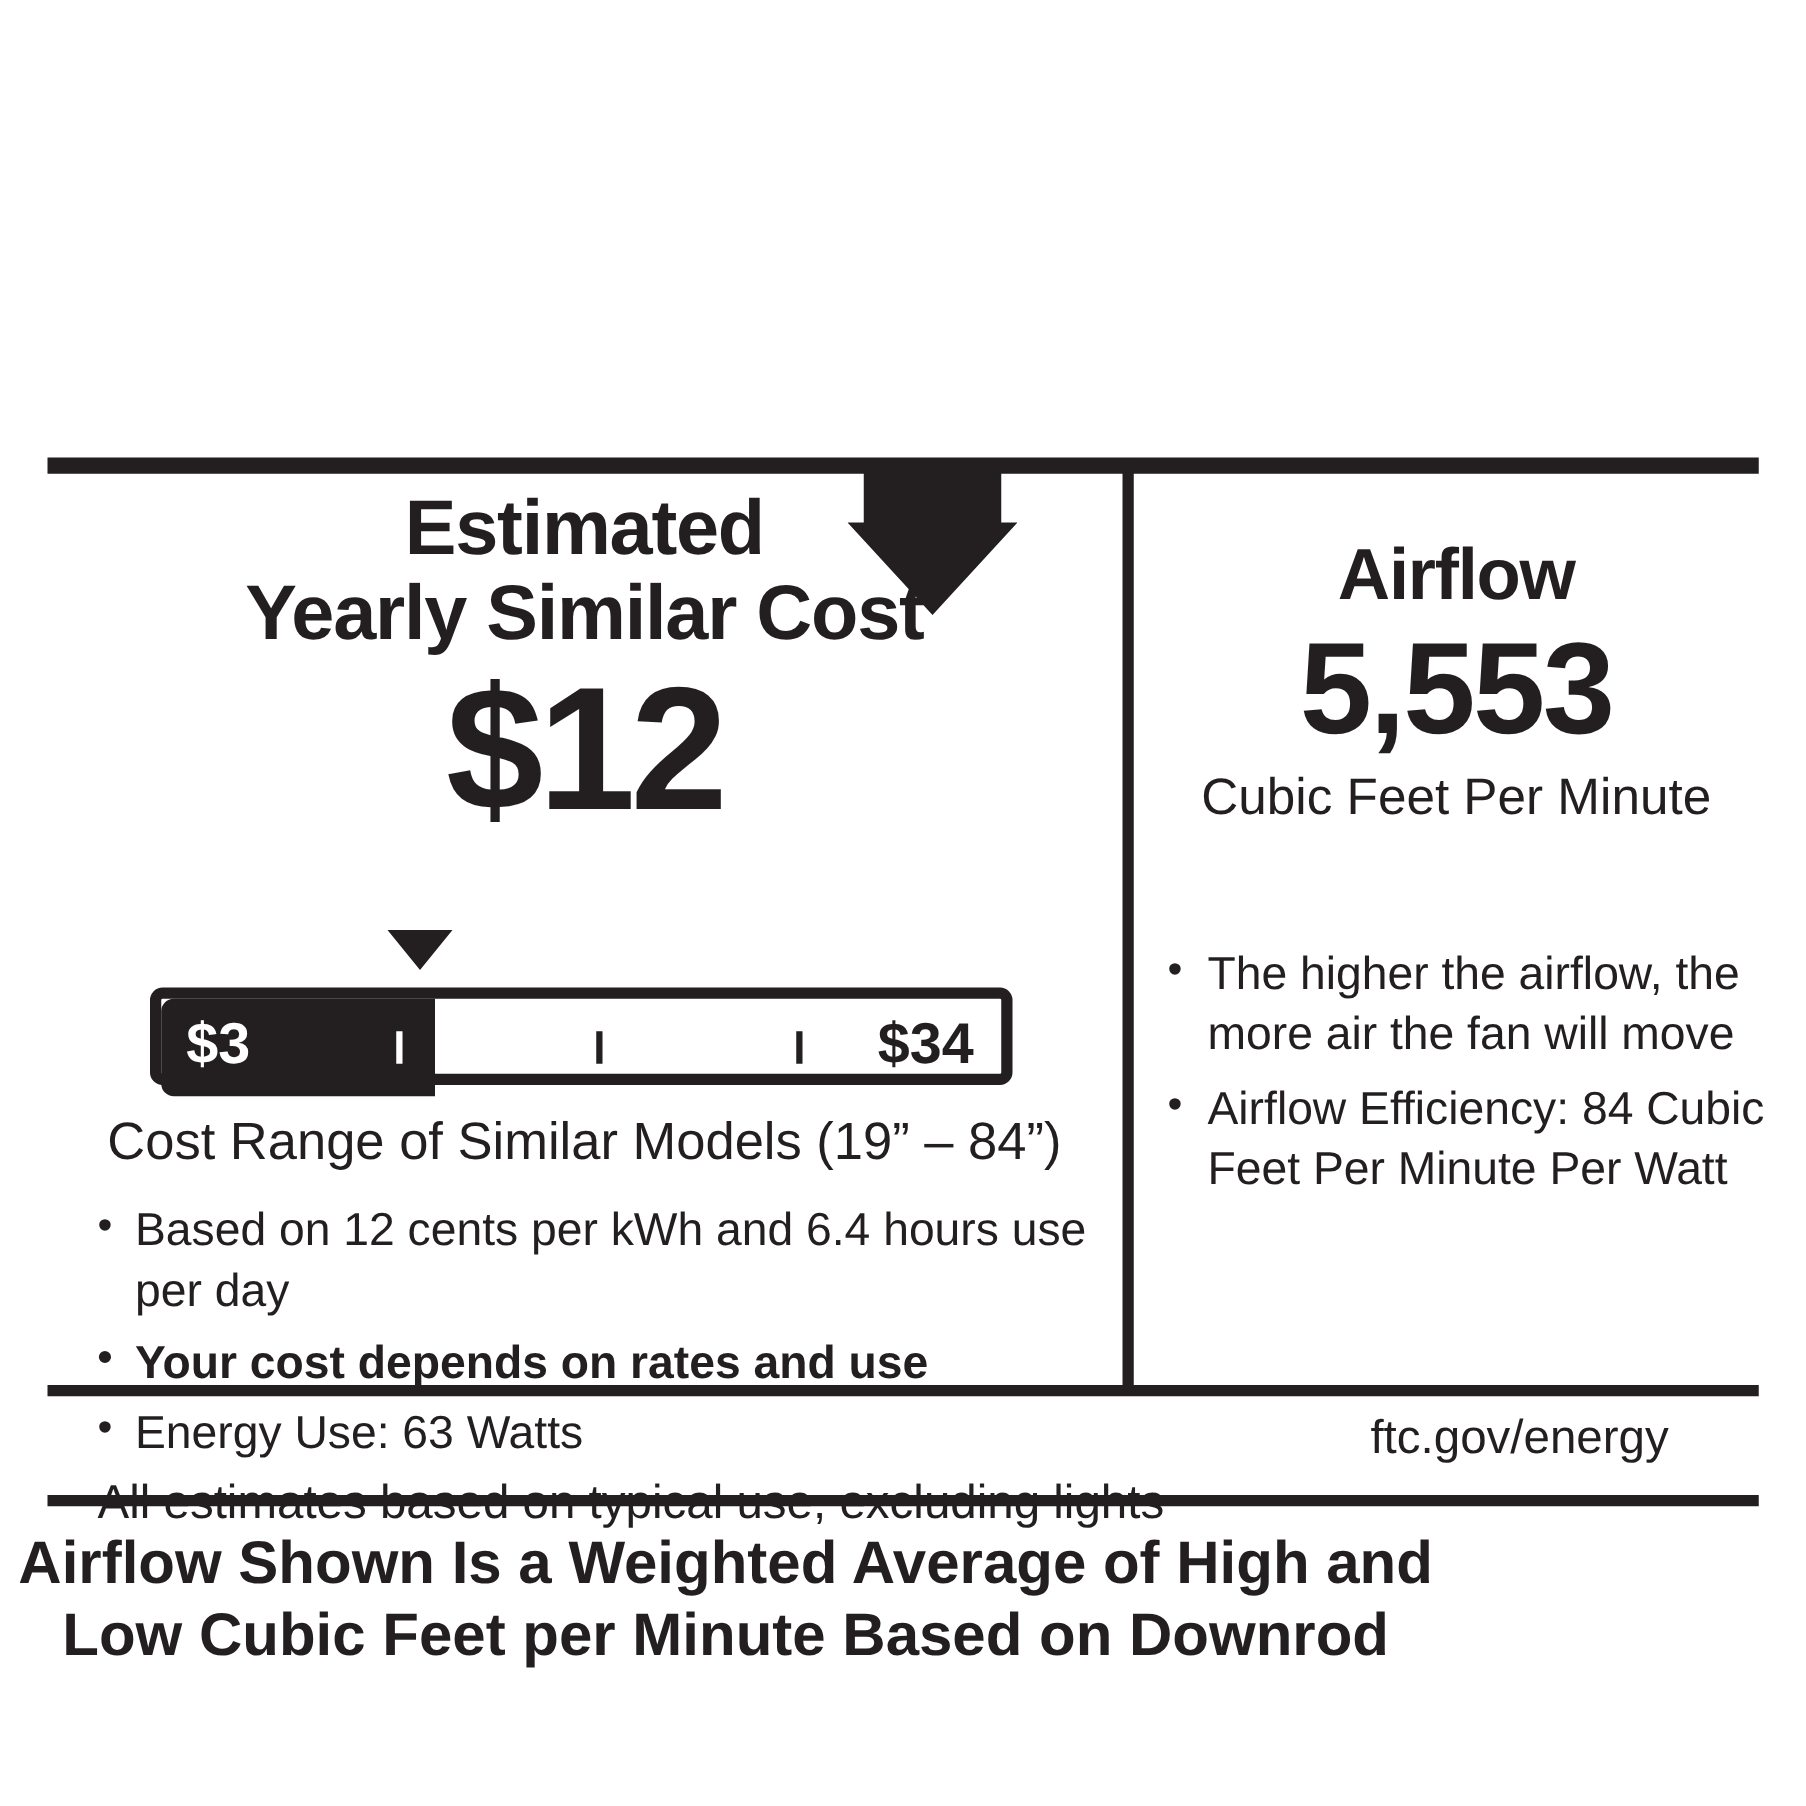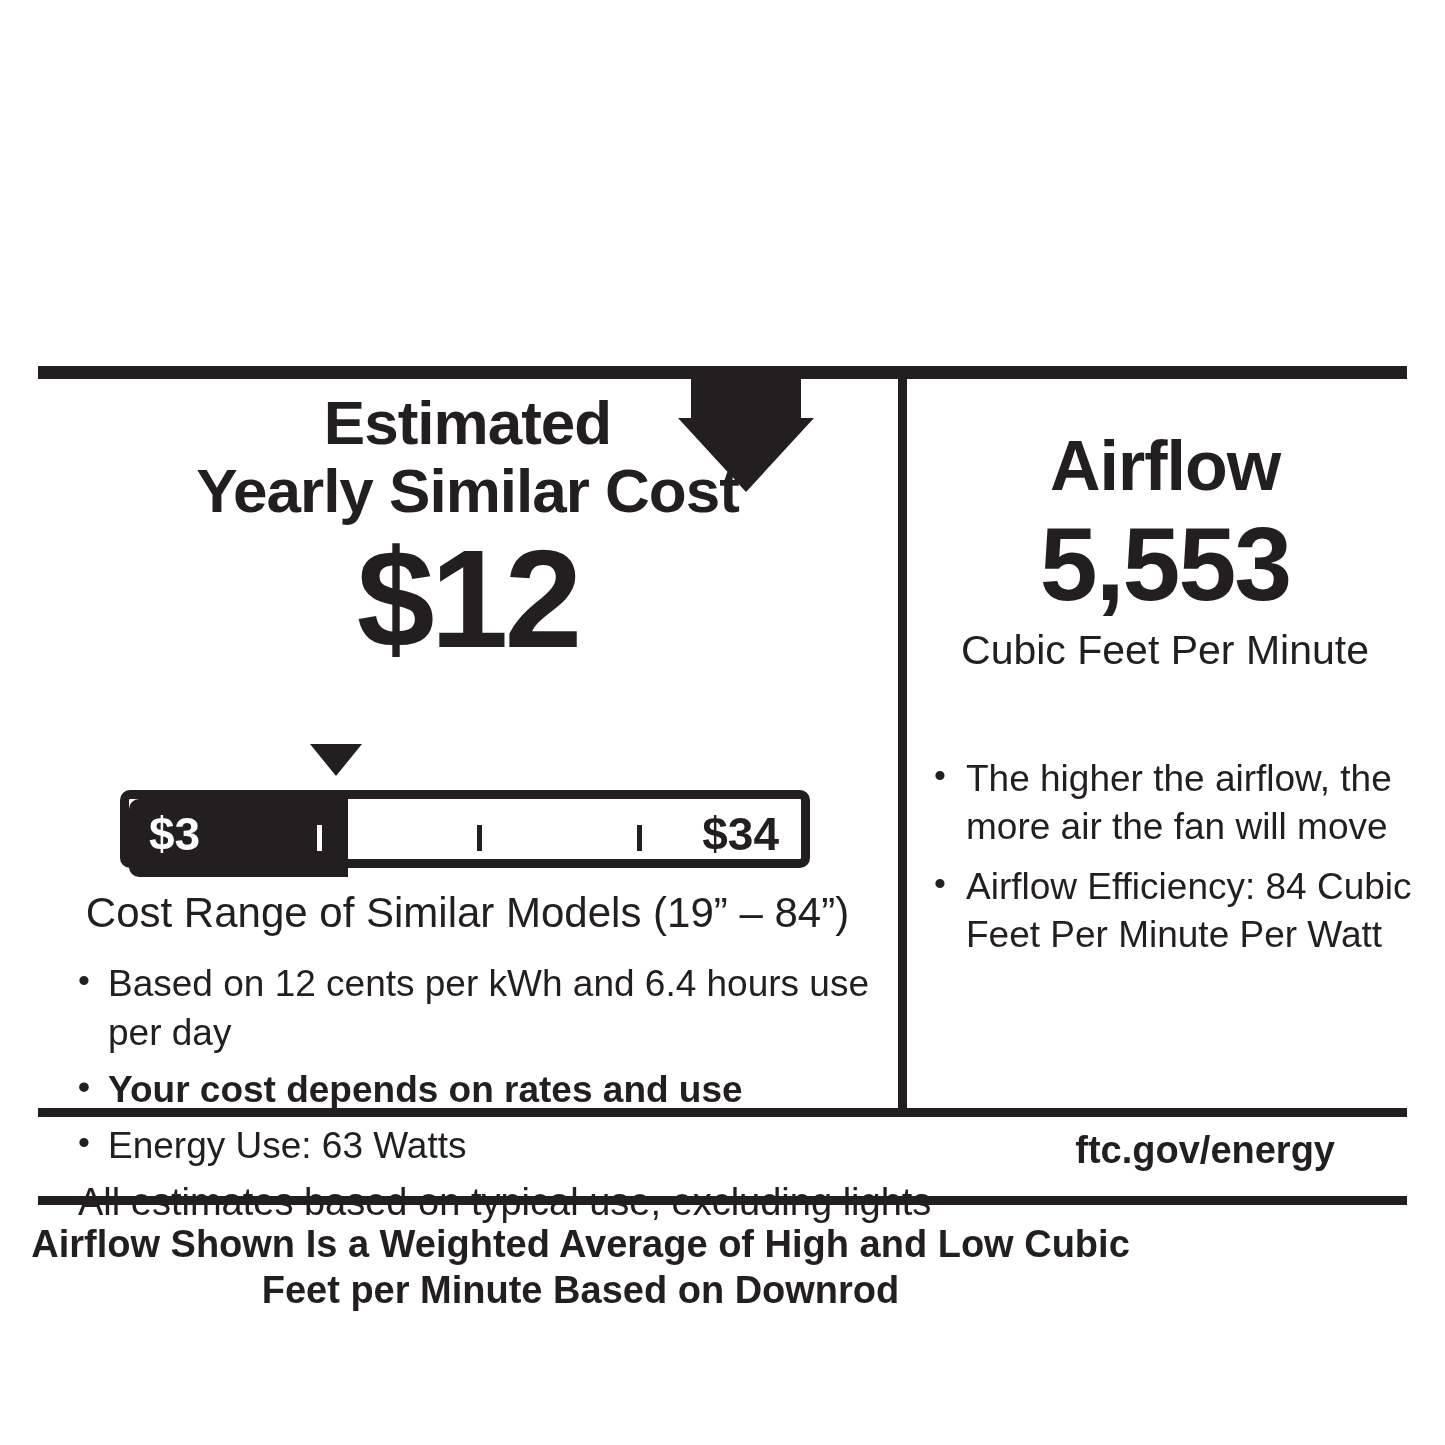--- a/index.html
+++ b/index.html
@@ -204,21 +204,21 @@
 
   
   .right-col {
     position: absolute;
     left: 920px;
     top: 430px;
     width: 490px;
     text-align: center;
   }
   .airflow-title {
-    font-size: 70px;
+    font-size: 58px;
     font-weight: bold;
     line-height: 1.05;
     letter-spacing: -1px;
   }
   .airflow-value {
     font-size: 104px;
     font-weight: bold;
     line-height: 1.12;
     letter-spacing: -2px;
     margin-top: 2px;
@@ -249,30 +249,30 @@
     left: 78px;
     top: 1180px;
     font-size: 38px;
     line-height: 1.2;
   }
   .footer-right {
     position: absolute;
     right: 110px;
     top: 1128px;
     font-size: 38px;
-    font-weight: bold;
+    font-weight: normal;
     line-height: 1.2;
   }
   .bottom-note {
     position: absolute;
     left: 0;
     top: 1222px;
     width: 1161px;
     text-align: center;
-    font-size: 38px;
+    font-size: 48px;
     font-weight: bold;
     line-height: 1.2;
   }
 </style>
 </head>
 <body>
 
 <div class="label">
 
 

